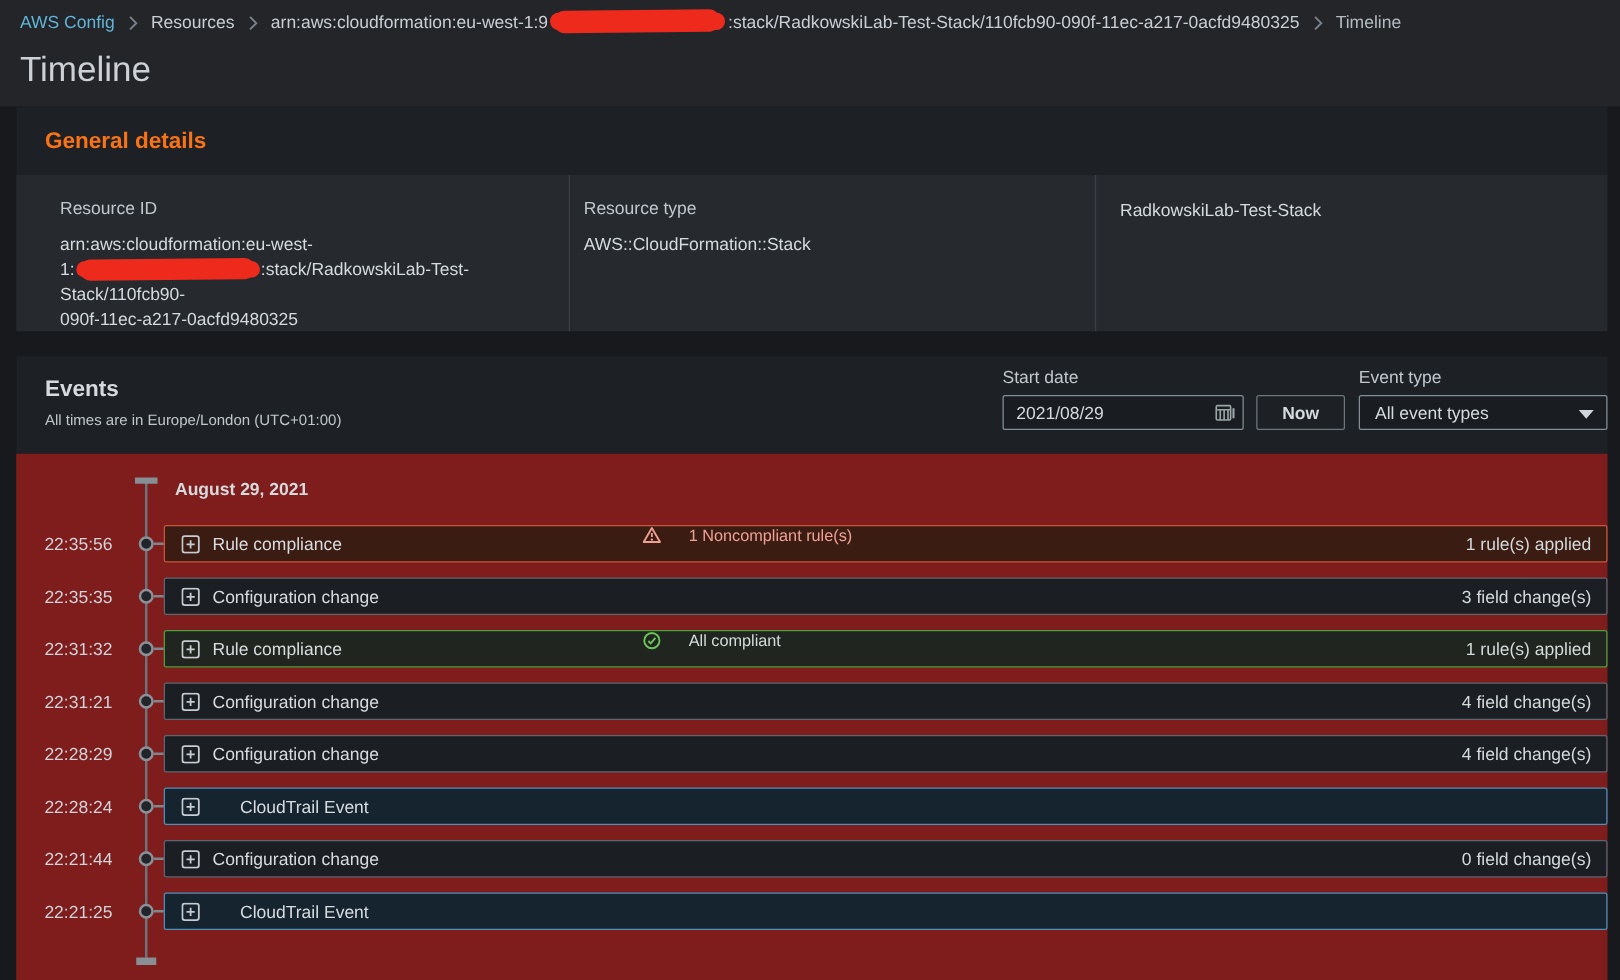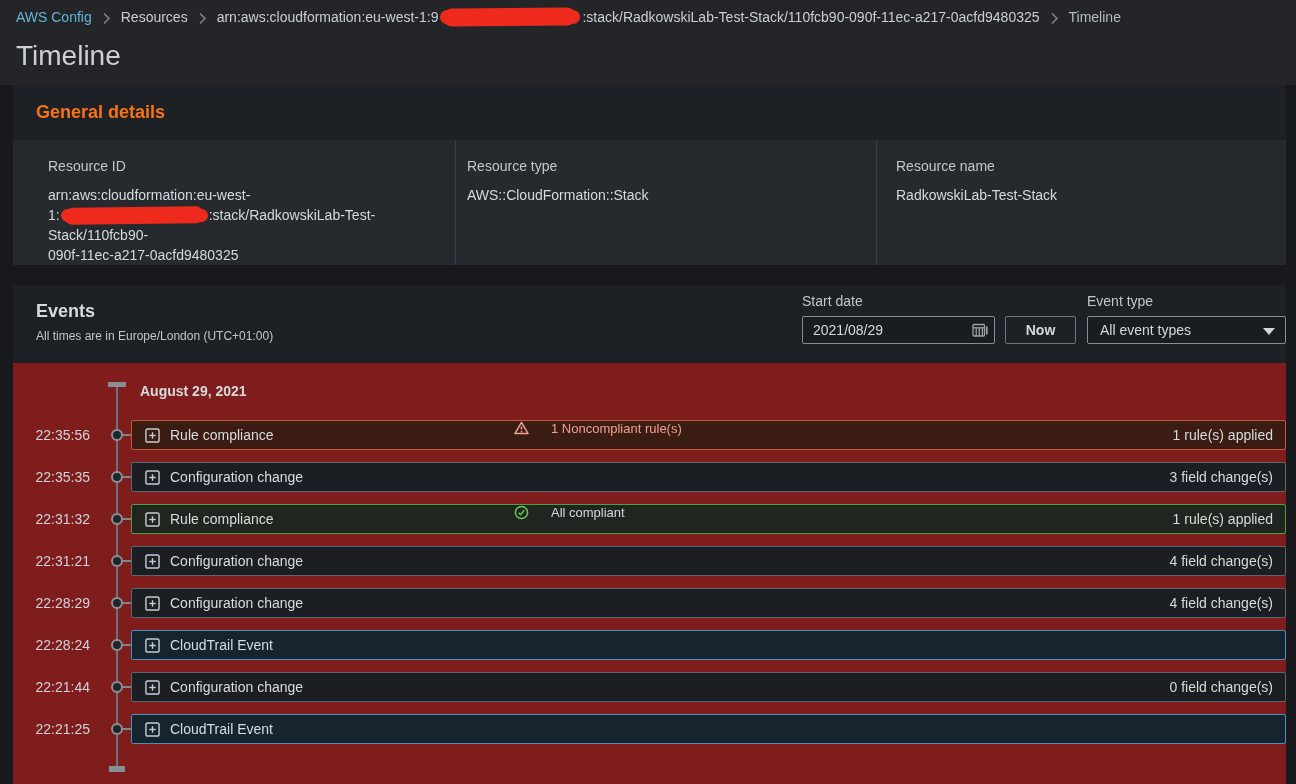--- a/index.html
+++ b/index.html
@@ -70,21 +70,21 @@
   .tl-time{position:absolute;left:0;top:0;width:77px;text-align:right;font-size:14px;color:#cfd4d9;line-height:30px;}
   .tl-node{position:absolute;left:98px;top:9px;width:12px;height:12px;box-sizing:border-box;
            border:2px solid #8a9199;border-radius:50%;background:#212429;}
   .tl-connector{position:absolute;left:110px;top:14px;width:8px;height:2px;background:#7f868d;}
 
   .event-box{position:absolute;left:118px;right:0;top:0;height:30px;box-sizing:border-box;border-radius:2px;
              display:flex;align-items:center;padding:0 12px 0 13px;cursor:pointer;
              background:#1b1f24;border:1px solid #5c6670;}
   .event-box.t-error{background:#3a1c12;border-color:#c9553c;}
   .event-box.t-success{background:#20261f;border-color:#4f9e3c;}
-  .event-box.t-info{background:#16242f;border-color:#4a90ba;}
+  .event-box.t-info{background:#16242f;border-color:#4a90ba;gap:22px;}
   .expand-icon{display:inline-flex;width:15px;height:15px;}
   .ev-label{margin-left:10px;font-size:14px;color:#d8dce0;}
   .ev-status{position:absolute;left:382px;top:0;height:100%;display:flex;align-items:flex-start;gap:22px;font-size:13px;}
   .ev-status.st-error .st-text{color:#f0a094;}
   .ev-status.st-ok .st-text{color:#d5dadd;}
   .ev-right{position:absolute;right:12px;top:0;line-height:28px;font-size:14px;color:#d5dadd;}
 </style>
 </head>
 <body>
 
@@ -122,21 +122,20 @@
           <span>arn:aws:cloudformation:eu-west-</span><br>
           <span>1:</span><span class="redaction arn"></span><span>:stack/RadkowskiLab-Test-Stack/110fcb90-</span><br>
           <span>090f-11ec-a217-0acfd9480325</span>
         </div>
       </div>
       <div class="gd-col gd-c2">
         <div class="fld-label">Resource type</div>
         <div class="fld-value">AWS::CloudFormation::Stack</div>
       </div>
       <div class="gd-col gd-c3">
-        <div class="fld-label">Resource name</div>
         <div class="fld-value">RadkowskiLab-Test-Stack</div>
       </div>
     </div>
   </section>
 
   <section class="panel panel-events">
     <div class="ev-hd">
       <h2 class="ev-title">Events</h2>
       <div class="ev-subtitle">All times are in Europe/London (UTC+01:00)</div>
 

